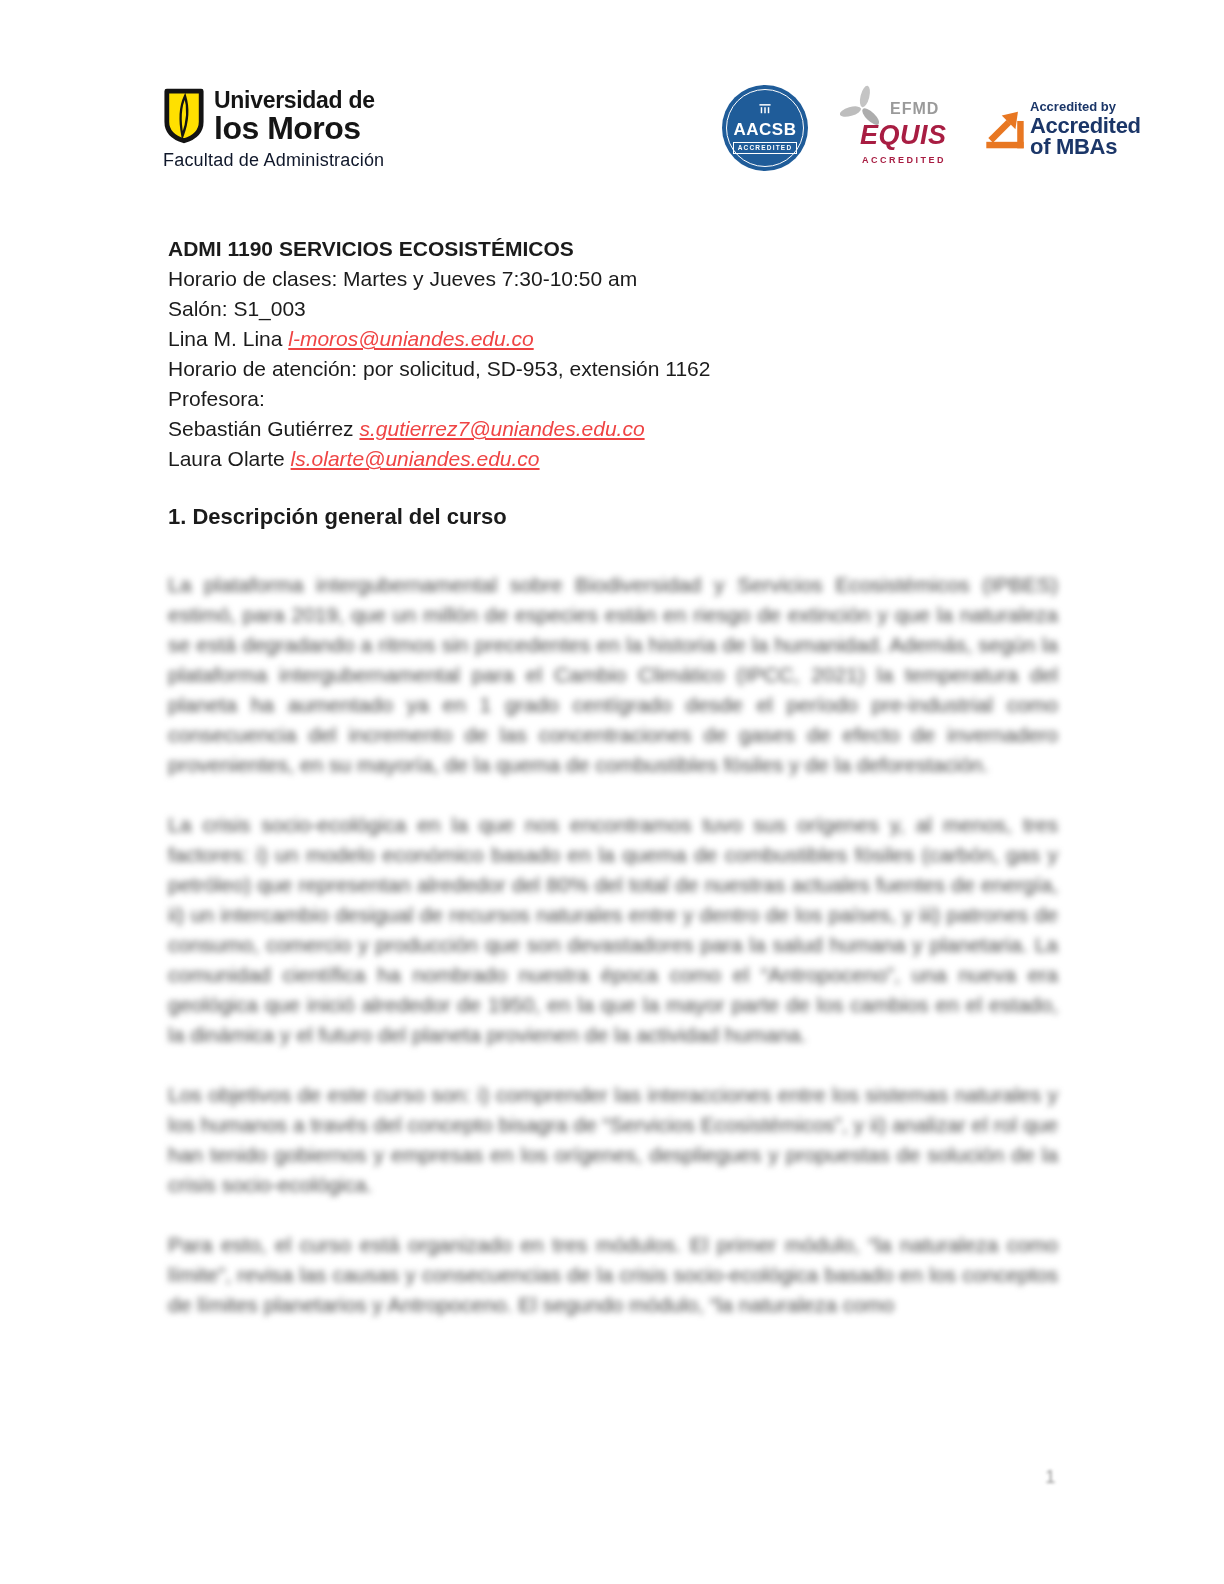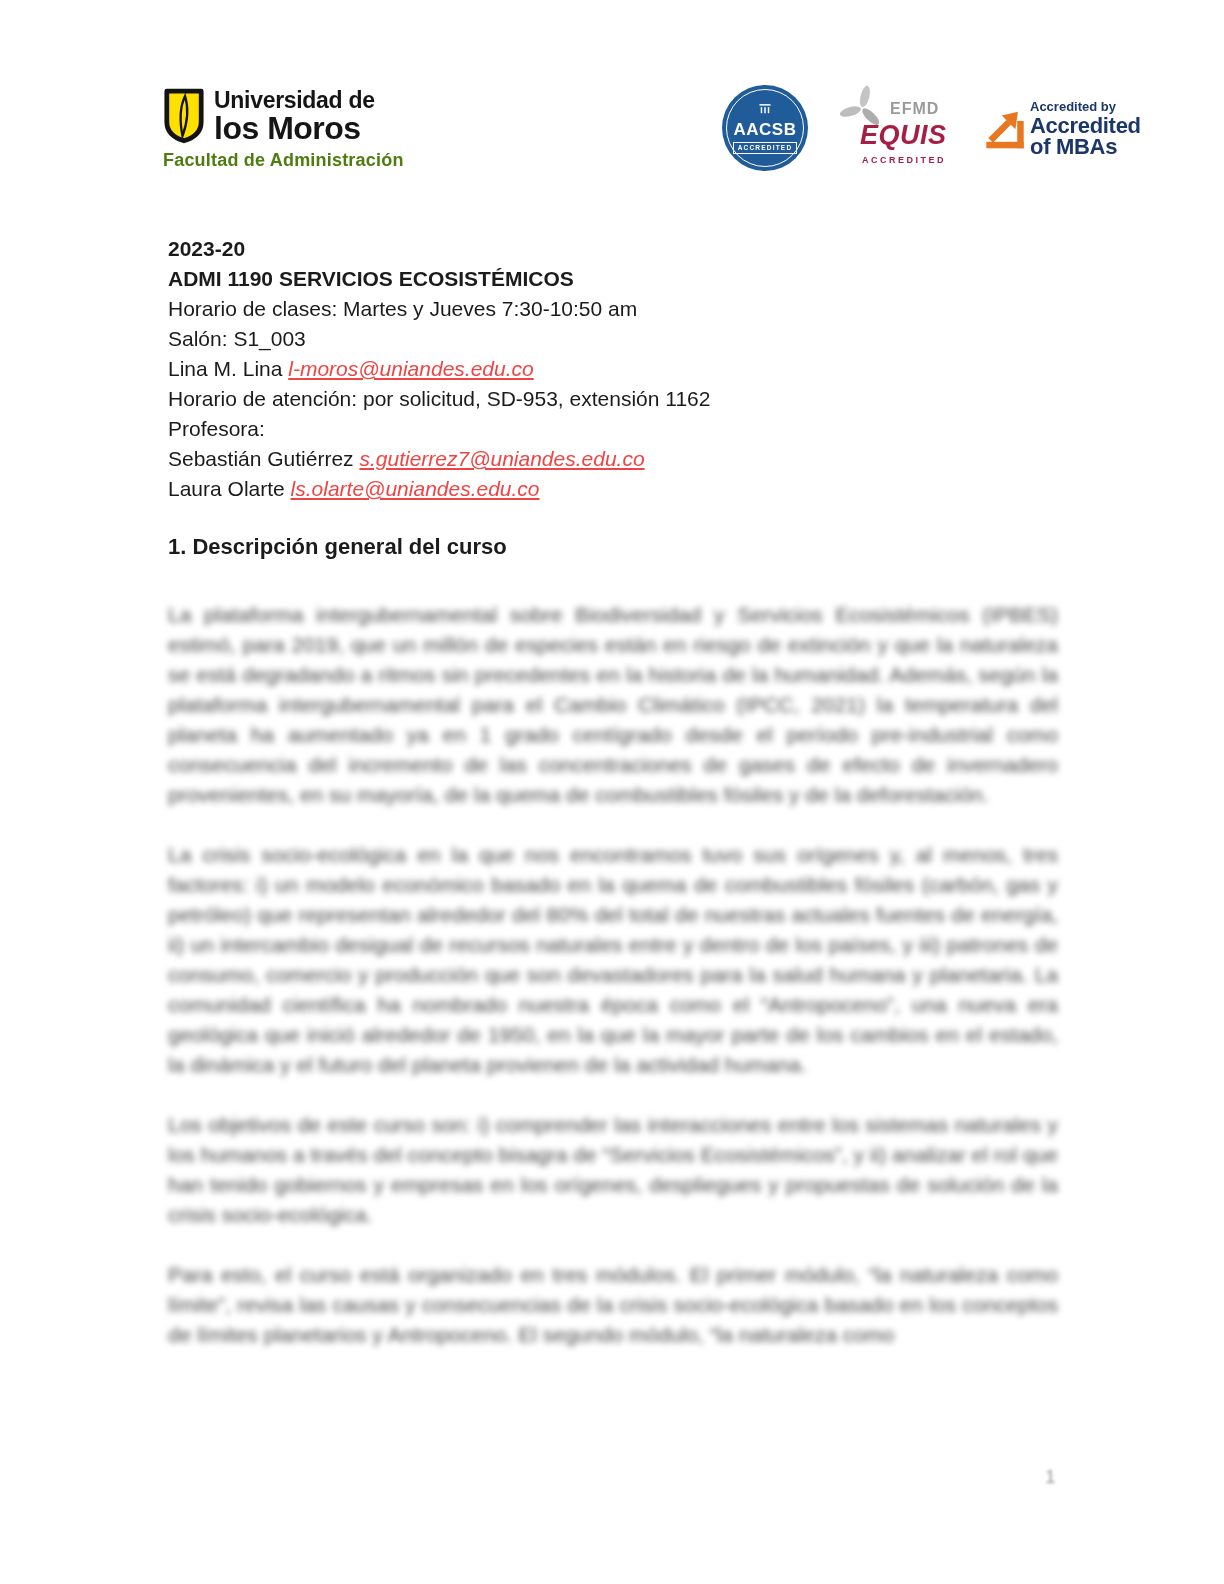--- a/index.html
+++ b/index.html
@@ -13,21 +13,21 @@
     overflow:hidden;
   }
 
   
   .logo { position:absolute; left:163px; top:88px; }
   .logo-top { display:flex; align-items:flex-start; gap:9px; }
   .shield-svg { width:42px; height:56px; display:block; }
   .logo-words { font-weight:700; color:#151515; }
   .lw1 { font-size:23px; line-height:25px; letter-spacing:-0.3px; }
   .lw2 { font-size:32px; line-height:30px; letter-spacing:-0.5px; }
-  .faculty { font-weight:700; font-size:18px; margin-top:6px; letter-spacing:0.2px; color:#4d7c0f; }
+  .faculty { font-weight:400; font-size:18px; margin-top:6px; letter-spacing:0.2px; color:#0f172a; }
 
   
   .badges { position:absolute; left:722px; top:84px; display:flex; align-items:center; }
 
   .aacsb {
     width:86px; height:86px; border-radius:50%;
     background:#1f5c99; color:#fff;
     display:flex; flex-direction:column; align-items:center; justify-content:center;
     position:relative; margin-right:26px; flex:0 0 auto;
   }
@@ -142,21 +142,20 @@
       </span>
       <div class="amba-text">
         <div class="amba-accby">Accredited by</div>
         <div class="amba-assoc">Accredited</div>
         <div class="amba-assoc">of MBAs</div>
       </div>
     </div>
   </div>
 
   <div class="content">
-    <div class="line bold">2023-20</div>
     <div class="line bold">ADMI 1190 SERVICIOS ECOSISTÉMICOS</div>
     <div class="line">Horario de clases: Martes y Jueves 7:30-10:50 am</div>
     <div class="line">Salón: S1_003</div>
     <div class="line"><span>Lina M. Lina </span><a class="link">l-moros@uniandes.edu.co</a></div>
     <div class="line">Horario de atención: por solicitud, SD-953, extensión 1162</div>
     <div class="line">Profesora:</div>
     <div class="line"><span>Sebastián Gutiérrez </span><a class="link">s.gutierrez7@uniandes.edu.co</a></div>
     <div class="line"><span>Laura Olarte </span><a class="link">ls.olarte@uniandes.edu.co</a></div>
 
     <div class="section-heading">1. Descripción general del curso</div>

